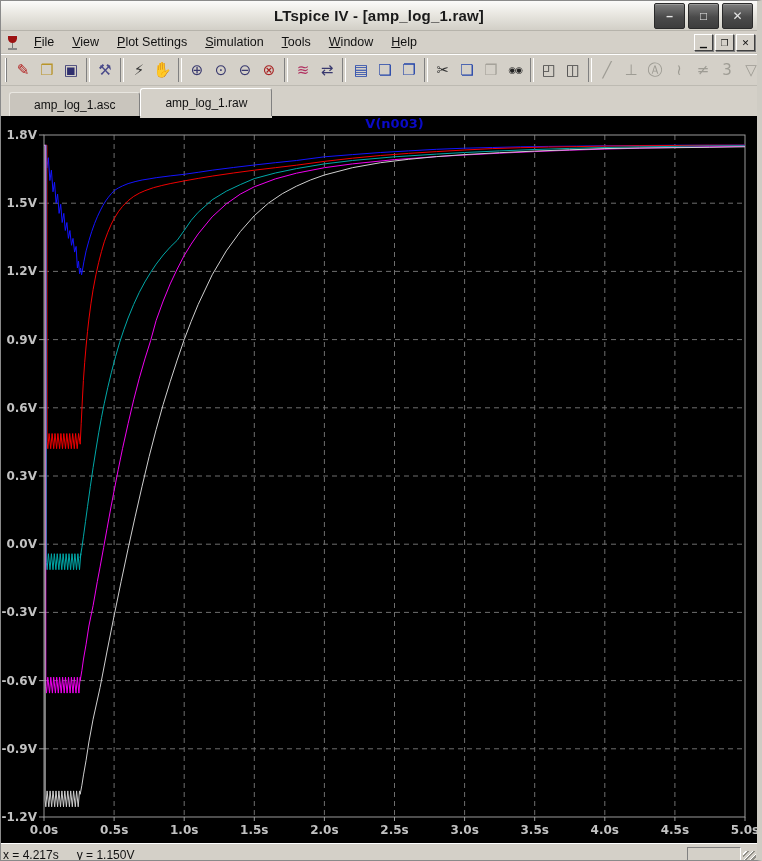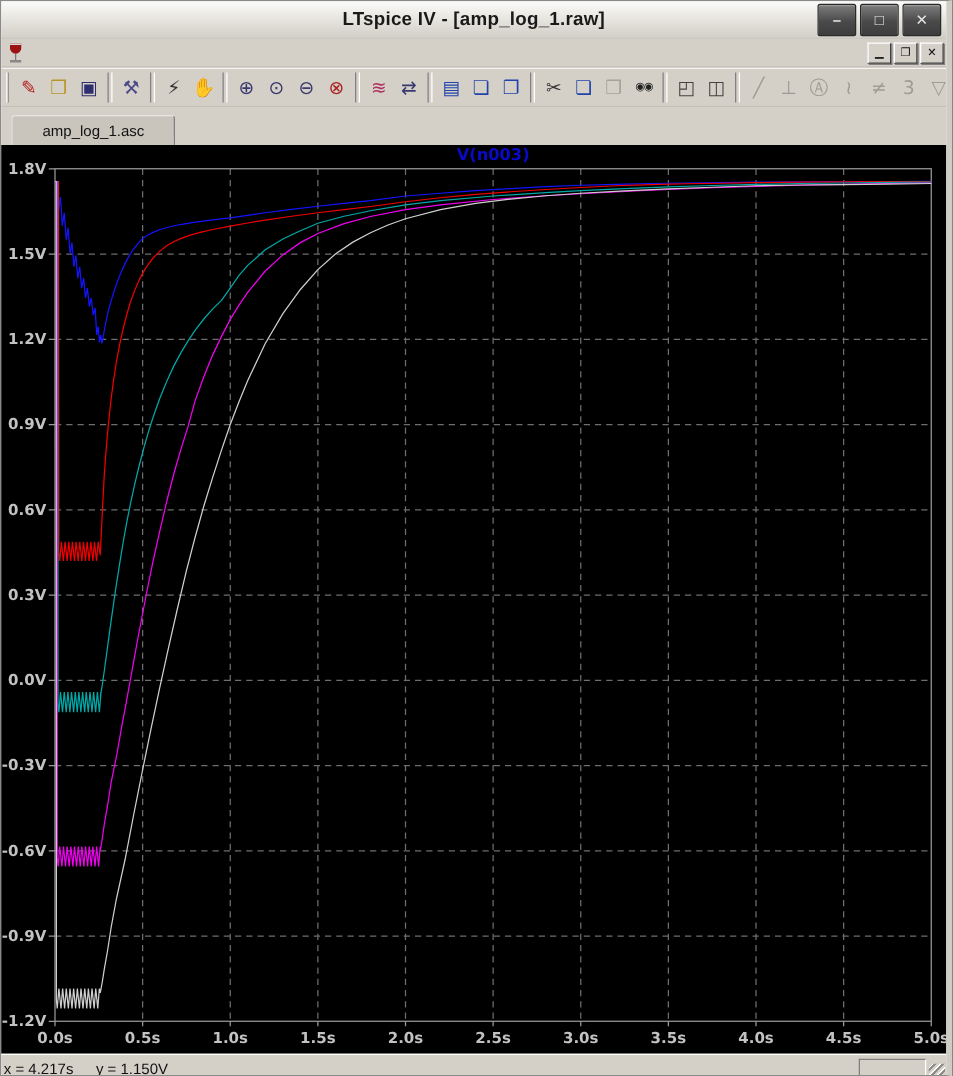--- a/index.html
+++ b/index.html
@@ -1,17 +1,17 @@
 <!DOCTYPE html>
 <html><head>
 <meta charset="utf-8">
 <style>
   html,body{margin:0;padding:0;background:#555;font-family:"Liberation Sans","DejaVu Sans",sans-serif;}
   .window{position:relative;width:762px;height:861px;box-sizing:border-box;
-    border:1px solid #8a8a8a;border-right:5px solid #cfccc4;background:#ffffff;overflow:hidden;}
+    border:1px solid #8a8a8a;border-right:5px solid #cfccc4;background:#f0abfc;overflow:hidden;}
   
   .titlebar{position:relative;height:29px;background:linear-gradient(180deg,#fbfbfa 0%,#e9e7e1 45%,#d2cfc7 100%);
     border-bottom:1px solid #b6b3ab;display:flex;align-items:center;justify-content:center;}
   .title{font-size:15px;font-weight:bold;color:#1a1a1a;letter-spacing:.2px;}
   .win-controls{position:absolute;right:4px;top:2px;display:flex;gap:3px;}
   .win-btn{width:29px;height:24px;border:1px solid #2a2a2a;border-radius:2px;
     background:linear-gradient(180deg,#7d7d7d 0%,#4a4a4a 55%,#3d3d3d 100%);
     color:#e6e6e6;font-size:12px;font-weight:bold;display:flex;align-items:center;justify-content:center;
     box-shadow:inset 0 1px 0 #999;}
   
@@ -70,20 +70,29 @@
       <div class="win-btn">
           <span>✕</span>
         </div>
     </div>
   </div>
 
   <div class="menubar">
     <span class="wine">
         <i></i>
       </span>
+    <div class="menu-items">
+        <span class="menu-item"><u>F</u>ile</span>
+        <span class="menu-item"><u>V</u>iew</span>
+        <span class="menu-item"><u>P</u>lot Settings</span>
+        <span class="menu-item"><u>S</u>imulation</span>
+        <span class="menu-item"><u>T</u>ools</span>
+        <span class="menu-item"><u>W</u>indow</span>
+        <span class="menu-item"><u>H</u>elp</span>
+      </div>
     <div class="mdi-controls">
         <div class="mdi-btn">▁</div>
         <div class="mdi-btn">❐</div>
         <div class="mdi-btn">✕</div>
       </div>
   </div>
 
   <div class="toolbar">
     <div class="grip"></div>
     <div style="display:flex;align-items:center;">
@@ -177,20 +186,21 @@
           <span style="color: rgb(158, 156, 148);">3</span>
         </div>
         <div class="tbtn">
           <span style="color: rgb(158, 156, 148);">▽</span>
         </div>
       </div>
   </div>
 
   <div class="tabbar">
       <div class="tab inactive">amp_log_1.asc</div>
+      <div class="tab active">amp_log_1.raw</div>
     </div>
 
   <div class="plot-region">
     <svg id="plot" width="756" height="727">
         <rect x="0" y="0" width="756" height="727" fill="#000000"></rect>
         <line x1="43" y1="701" x2="43" y2="705" stroke="#9a9a9a" stroke-width="1"></line>
         <text x="43" y="718" fill="#c2c2c2" font-size="12" font-weight="bold" text-anchor="middle">0.0s</text>
         <line x1="113.10000000000001" y1="19" x2="113.10000000000001" y2="701" stroke="#6e6e6e" stroke-width="1" stroke-dasharray="5,4"></line>
         <line x1="113.10000000000001" y1="701" x2="113.10000000000001" y2="705" stroke="#9a9a9a" stroke-width="1"></line>
         <text x="113.10000000000001" y="718" fill="#c2c2c2" font-size="12" font-weight="bold" text-anchor="middle">0.5s</text>

